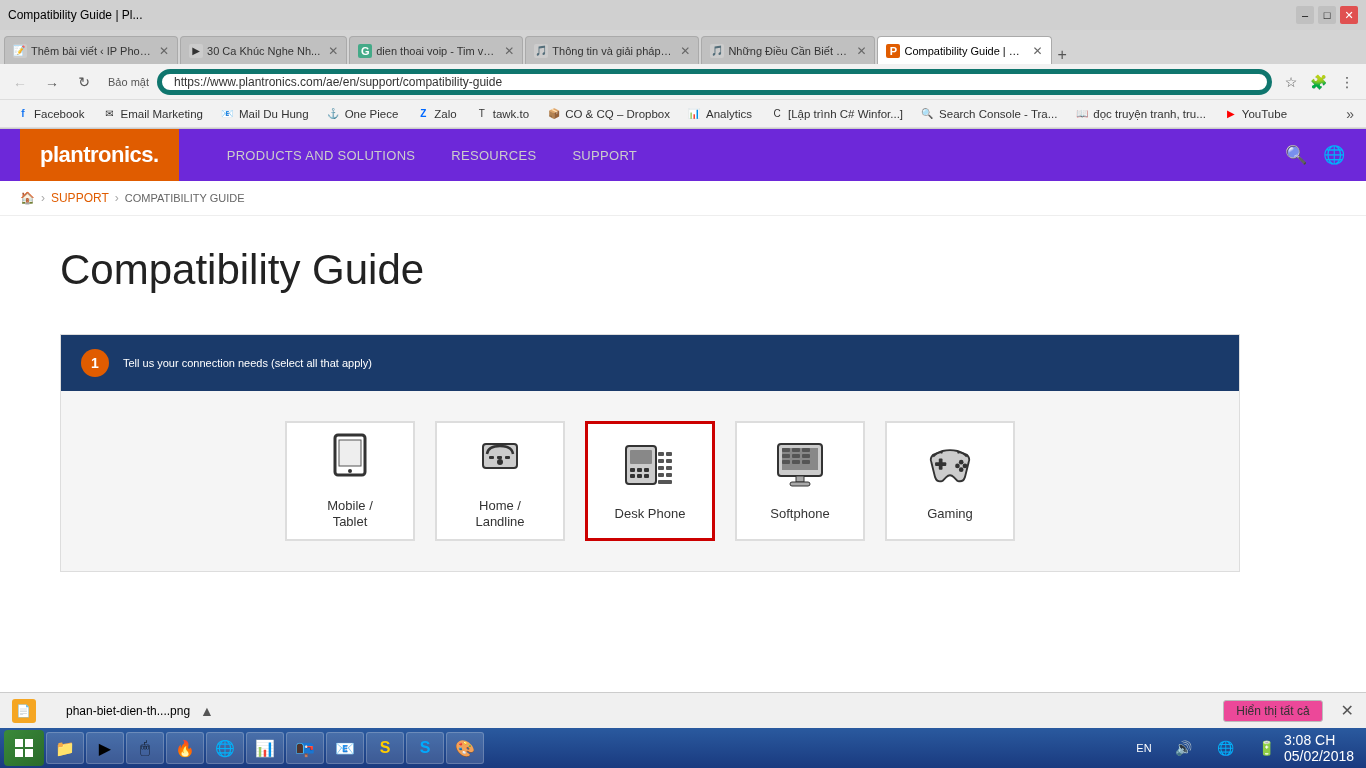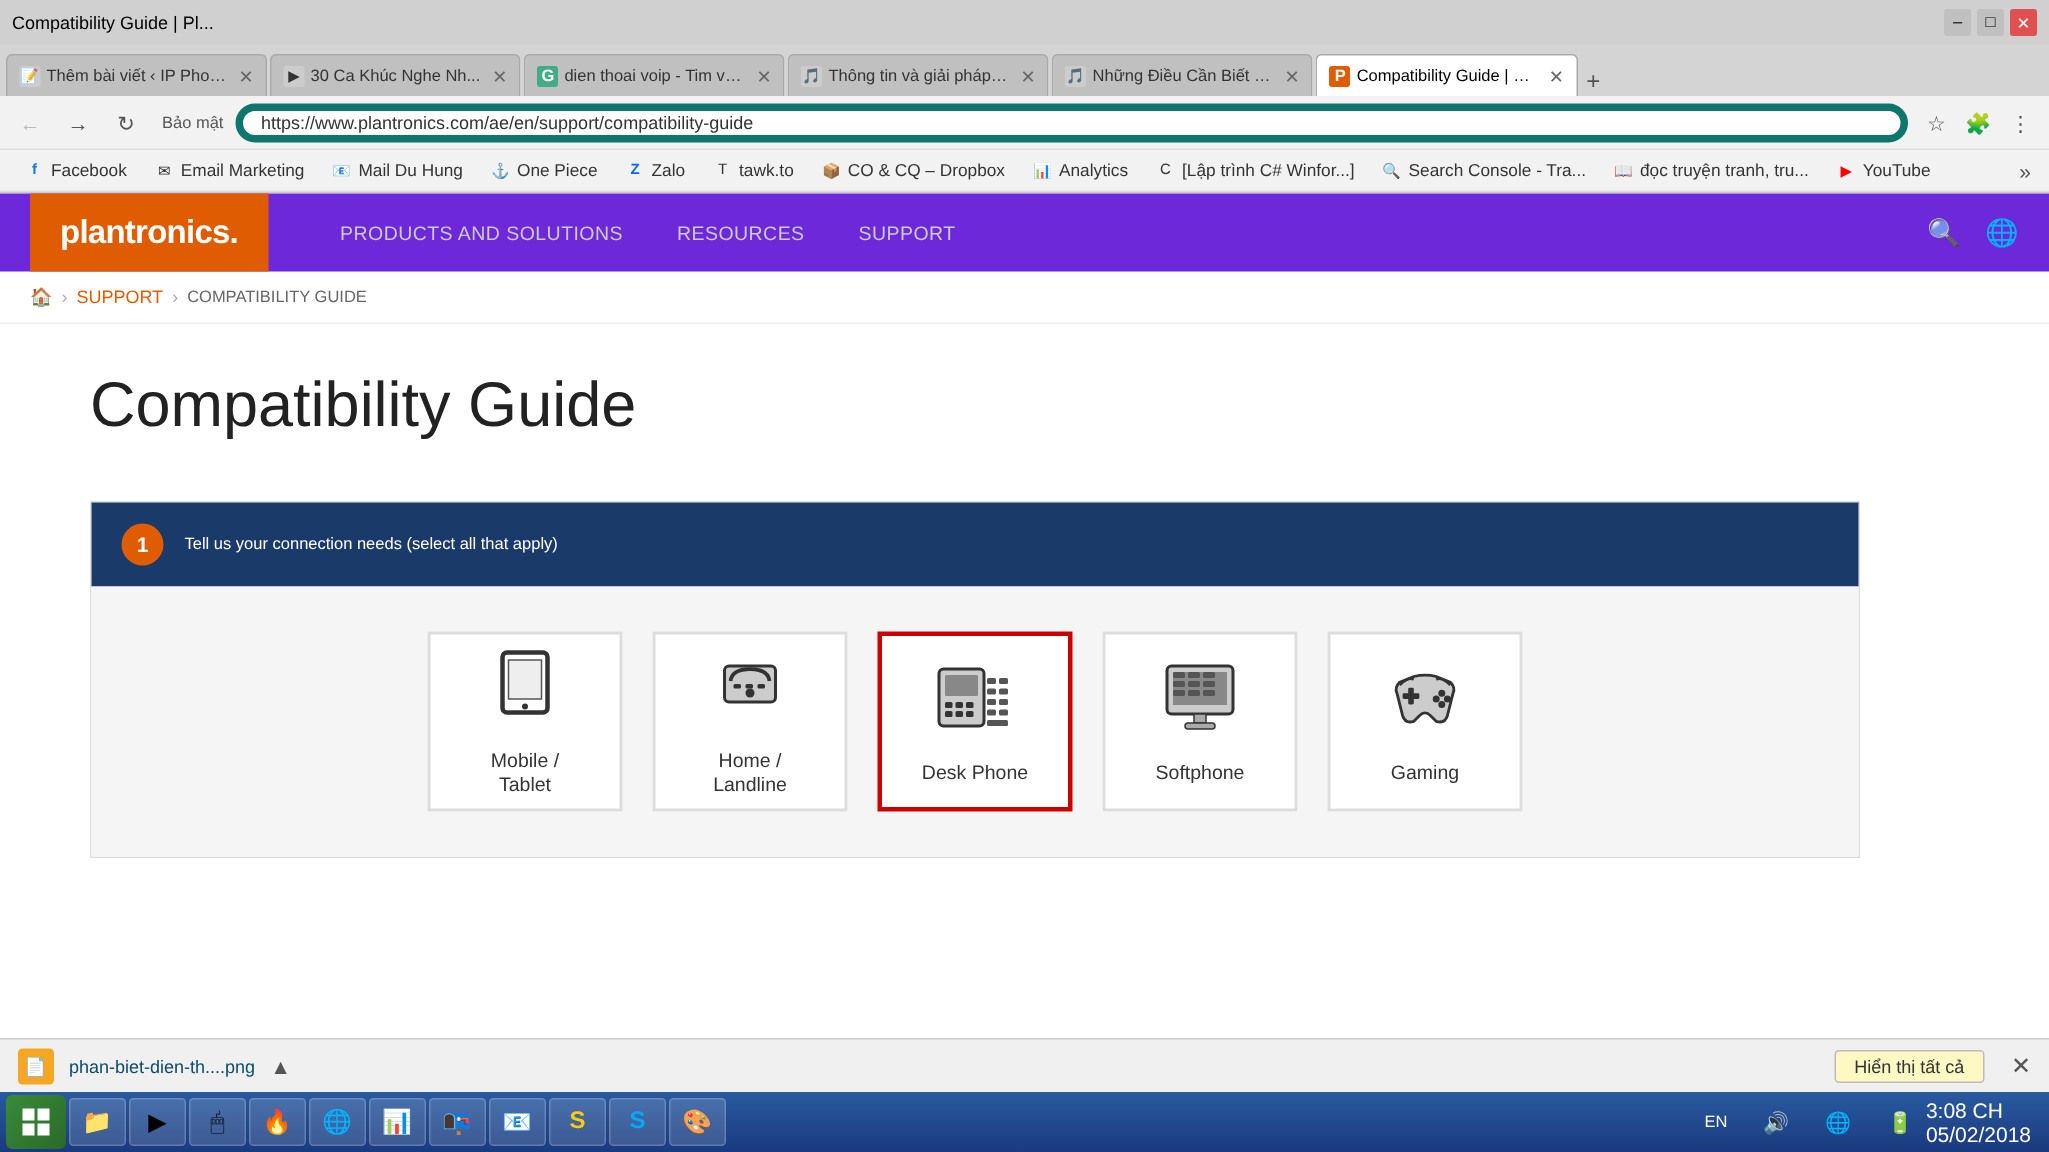--- a/index.html
+++ b/index.html
@@ -425,30 +425,31 @@
       background: #f5a623;
       border-radius: 3px;
       display: flex;
       align-items: center;
       justify-content: center;
       font-size: 12px;
       color: #fff;
     }
     .download-filename {
       font-size: 12px;
-      color: #0c4a6e;
+      color: #000000;
+      margin-left: 20px;
     }
     .download-arrow {
       font-size: 14px;
       color: #555;
       cursor: pointer;
     }
     .show-all-btn {
       margin-left: auto;
-      background: #fef9c3;
+      background: #ec4899;
       border: 1px solid #bbb;
       border-radius: 3px;
       padding: 3px 12px;
       font-size: 12px;
       cursor: pointer;
       color: #333;
     }
     .download-close {
       font-size: 16px;
       color: #555;

